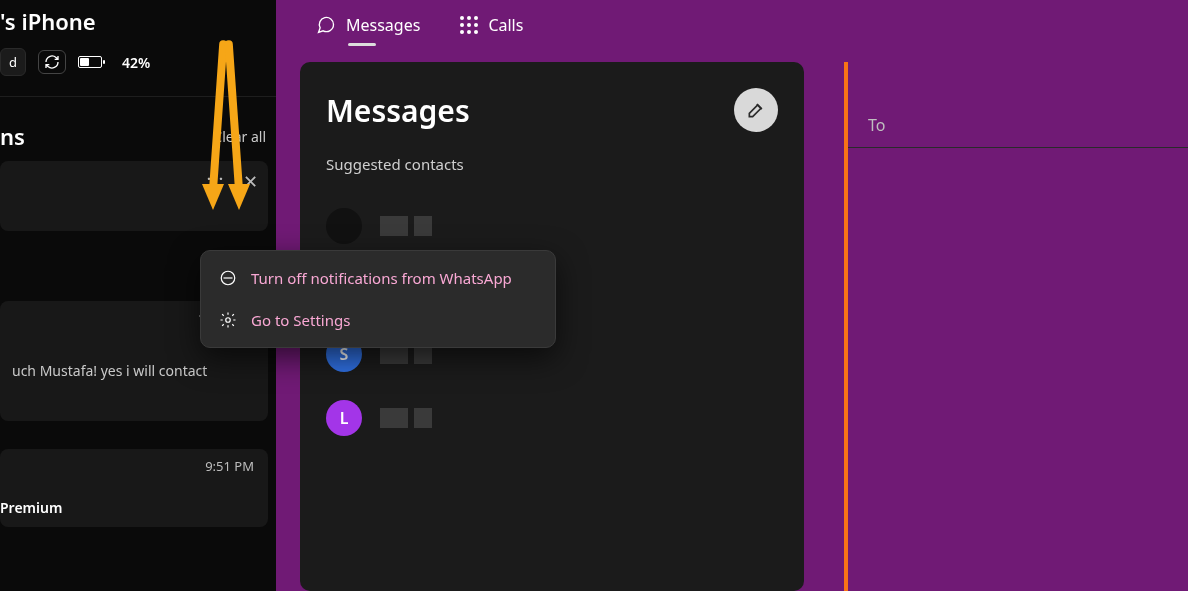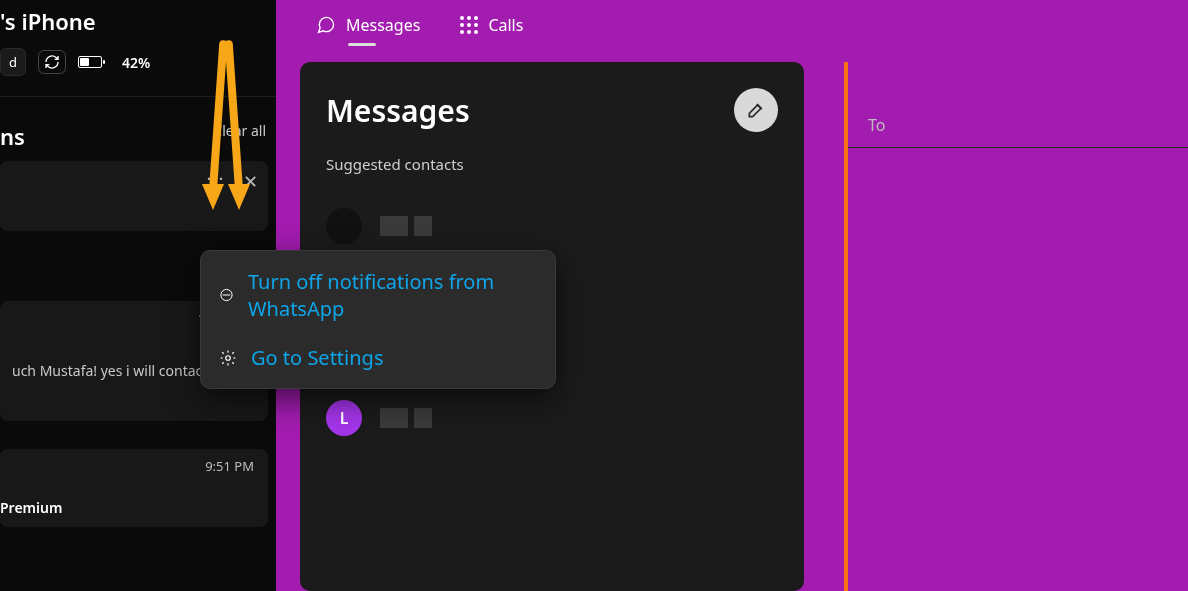--- a/index.html
+++ b/index.html
@@ -9,40 +9,40 @@
   .left{width:276px;background:#0a0a0a;position:relative;overflow:hidden}
   .device-title{font-size:22px;font-weight:600;color:#fff;padding:6px 0 0 0}
   .device-row{display:flex;align-items:center;gap:12px;padding:12px 0 10px 0}
   .badge{background:#1b1b1b;border:1px solid #2a2a2a;border-radius:6px;padding:4px 8px;font-size:13px}
   .refresh{width:28px;height:24px;border:1px solid #444;border-radius:6px;display:flex;align-items:center;justify-content:center}
   .battery{display:flex;align-items:center;gap:20px;font-size:14px;font-weight:600}
   .bat-icon{width:24px;height:12px;border:1.5px solid #fff;border-radius:2px;position:relative}
   .bat-icon::after{content:"";position:absolute;right:-4px;top:3px;width:2px;height:4px;background:#fff;border-radius:1px}
   .bat-icon::before{content:"";position:absolute;left:1px;top:1px;bottom:1px;width:40%;background:#fff;border-radius:1px}
   .divider{height:1px;background:#1e1e1e;margin:10px 0}
-  .section-row{display:flex;justify-content:space-between;align-items:flex-start;padding:14px 10px 10px 0}
+  .section-row{display:flex;justify-content:space-between;align-items:center;padding:14px 10px 10px 0}
   .section-row .h{font-size:22px;font-weight:600}
   .clear{color:#c9c9c9;font-size:14px}
   .notif{background:#181818;border-radius:8px;padding:14px 12px;margin-right:8px;position:relative;min-height:70px}
   .notif .actions{position:absolute;right:10px;top:8px;display:flex;gap:18px;color:#bbb}
   .notif2{margin-top:70px}
   .ts{position:absolute;right:14px;color:#bdbdbd;font-size:13px}
   .body-text{color:#c9c9c9;line-height:1.4}
   .strong{color:#fff;font-weight:600}
   
   .arrows{position:absolute;left:205px;top:40px;display:flex;gap:12px;pointer-events:none}
   .arrow{position:relative;width:14px;height:170px}
   .arrow .shaft{position:absolute;left:4px;top:0;width:8px;height:150px;background:#f6a617;border-radius:4px}
   .arrow .head{position:absolute;bottom:0;left:-3px;width:0;height:0;border-left:11px solid transparent;border-right:11px solid transparent;border-top:26px solid #f6a617}
   
   .menu{position:absolute;left:200px;top:250px;width:356px;background:#2b2b2b;border:1px solid #3a3a3a;border-radius:10px;padding:6px;box-shadow:0 10px 30px rgba(0,0,0,.6);z-index:50}
-  .menu .item{display:flex;align-items:center;gap:14px;padding:11px 12px;border-radius:6px;font-size:20px;color:#0ea5e9}
+  .menu .item{display:flex;align-items:center;gap:14px;padding:11px 12px;border-radius:6px;font-size:15px;color:#f9a8d4}
   .menu svg{width:18px;height:18px;stroke:#fff;fill:none;stroke-width:1.6}
   
-  .mid{flex:1;display:flex;flex-direction:column;background:#a21caf}
+  .mid{flex:1;display:flex;flex-direction:column;background:#701a75}
   .tabs{display:flex;gap:40px;padding:14px 0 10px 40px;align-items:center;font-size:16px}
   .tab{display:flex;align-items:center;gap:10px;color:#fff;padding-bottom:8px}
   .tab.active{position:relative}
   .tab.active::after{content:"";position:absolute;left:32px;bottom:-2px;width:28px;height:3px;background:#ddd;border-radius:2px}
   .tabs svg{width:20px;height:20px;stroke:#fff;fill:none;stroke-width:1.6}
   .dial{display:grid;grid-template-columns:repeat(3,4px);grid-auto-rows:4px;gap:3px}
   .dial i{width:4px;height:4px;background:#fff;border-radius:50%}
   .split{display:flex;flex:1}
   
   .msg-panel{width:504px;background:#1b1b1b;border-radius:10px;margin:8px 0 0 24px;padding:26px 26px 0 26px;position:relative}

